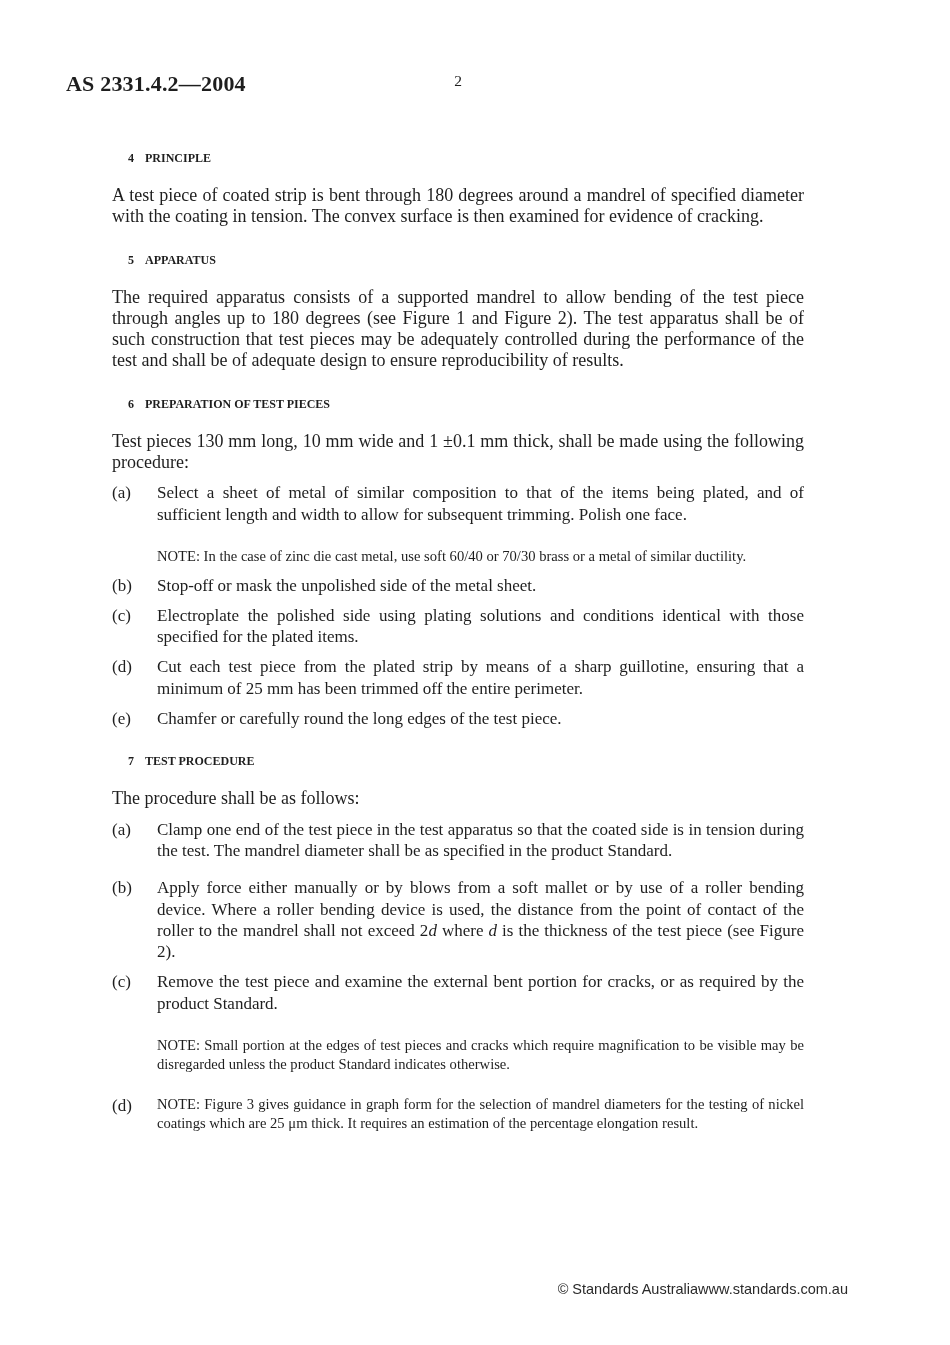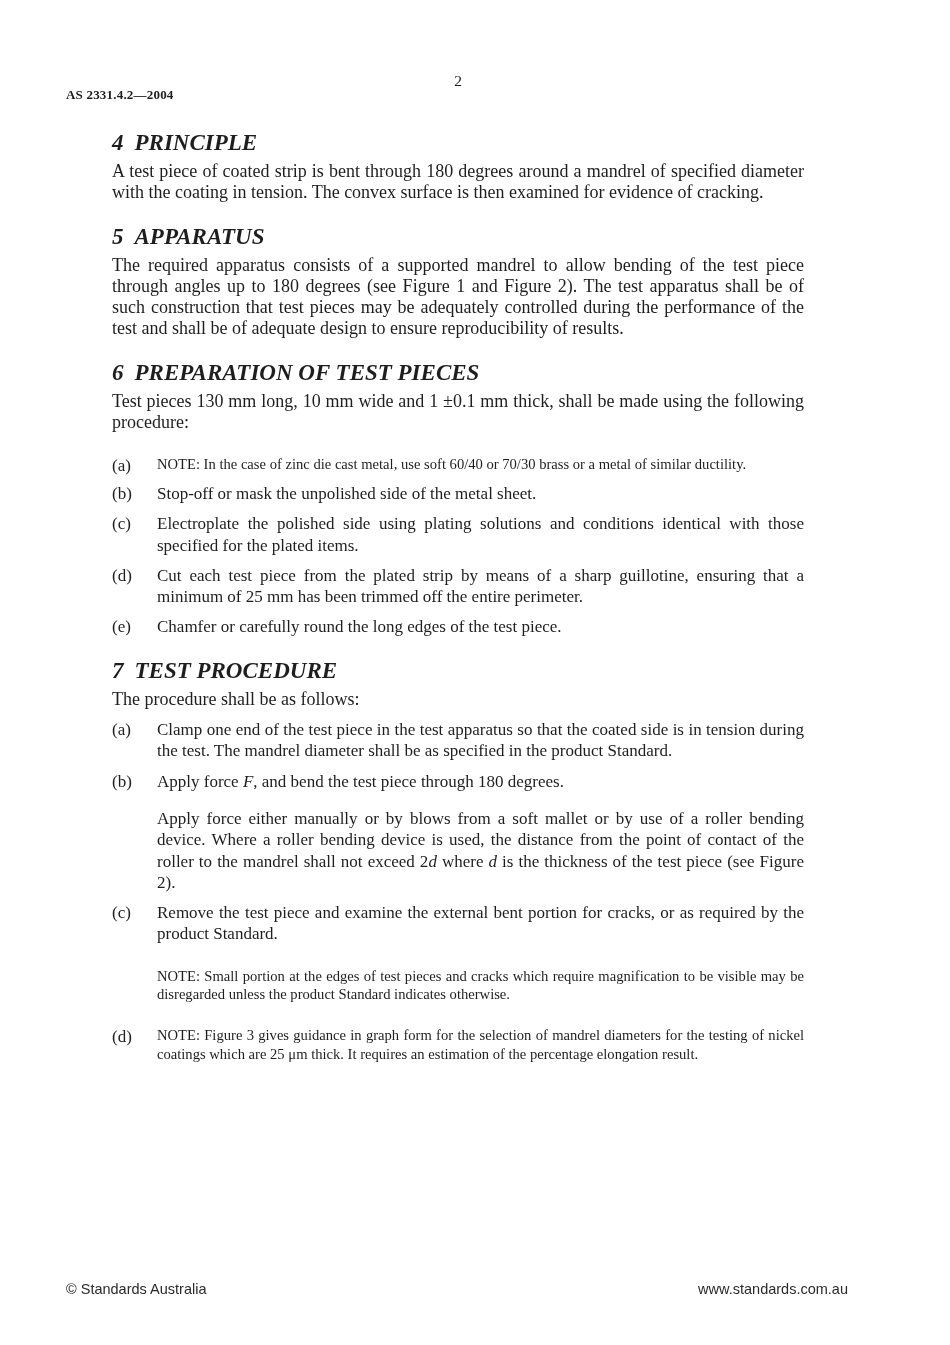--- a/index.html
+++ b/index.html
@@ -8,32 +8,32 @@
     width: 950px;
     height: 1345px;
     background: #ffffff;
     font-family: "Liberation Serif", serif;
     color: #1e1e1e;
     overflow: hidden;
   }
   
   .page-header { position: absolute; top: 71px; left: 0; width: 950px; height: 22px; }
   .doc-number {
-    position: absolute; left: 66px; top: 16px;
-    font-weight: bold; font-size: 13px; letter-spacing: 0.2px; text-align: center;
+    position: absolute; left: 66px; top: 0;
+    font-weight: bold; font-size: 22px; letter-spacing: 0.2px; text-align: center;
   }
   .page-number {
     position: absolute; left: 112px; top: 1px; width: 692px;
     text-align: center; font-size: 15.5px;
   }
   
   .content { position: absolute; top: 132px; left: 112px; width: 692px; }
   .section { margin-top: 22px; }
   .section:first-child { margin-top: 0; }
-  .section-heading { margin: 0; font-size: 23px; font-weight: bold; line-height: 21px; font-style: italic; }
+  .section-heading { margin: 16px; font-size: 12px; font-weight: bold; line-height: 21px; }
   .sec-num { display: inline-block; margin-right: 11px; }
   .para, .intro {
     margin: 8px 0 0 0;
     font-size: 18px; line-height: 21.3px;
     text-align: justify;
   }
   .list-item {
     position: relative;
     margin-top: 9px;
     padding-left: 45px;
@@ -44,21 +44,21 @@
   .item-para2 { text-align: justify; margin-top: 16px; }
   .note {
     margin-top: 22px;
     font-size: 14.6px; line-height: 18.6px;
     text-align: justify;
   }
   .var { font-style: italic; }
   
   .page-footer {
     position: absolute; top: 1281px; left: 66px; width: 782px;
-    display: flex; justify-content: space-between;
+    display: flex; justify-content: flex-end;
     font-family: "Liberation Sans", sans-serif;
     font-size: 14.5px; color: #2a2a2a;
   }
 </style>
 </head>
 <body>
 
 <div class="page">
 
   <div class="page-header">
@@ -77,20 +77,21 @@
       <h2 class="section-heading"><span class="sec-num">5</span><span class="sec-title">APPARATUS</span></h2>
       <p class="para">The required apparatus consists of a supported mandrel to allow bending of the test piece through angles up to 180 degrees (see Figure 1 and Figure 2). The test apparatus shall be of such construction that test pieces may be adequately controlled during the performance of the test and shall be of adequate design to ensure reproducibility of results.</p>
     </div>
 
     <div class="section">
       <h2 class="section-heading"><span class="sec-num">6</span><span class="sec-title">PREPARATION OF TEST PIECES</span></h2>
       <p class="intro">Test pieces 130 mm long, 10 mm wide and 1 ±0.1 mm thick, shall be made using the following procedure:</p>
 
       <div class="list-item">
         <span class="list-label">(a)</span>
+        <div class="item-text">Select a sheet of metal of similar composition to that of the items being plated, and of sufficient length and width to allow for subsequent trimming. Polish one face.</div>
         <div class="note">NOTE: In the case of zinc die cast metal, use soft 60/40 or 70/30 brass or a metal of similar ductility.</div>
       </div>
 
       <div class="list-item">
         <span class="list-label">(b)</span>
         <div class="item-text">Stop-off or mask the unpolished side of the metal sheet.</div>
       </div>
 
       <div class="list-item">
         <span class="list-label">(c)</span>
@@ -112,21 +113,20 @@
       <h2 class="section-heading"><span class="sec-num">7</span><span class="sec-title">TEST PROCEDURE</span></h2>
       <p class="intro">The procedure shall be as follows:</p>
 
       <div class="list-item">
         <span class="list-label">(a)</span>
         <div class="item-text">Clamp one end of the test piece in the test apparatus so that the coated side is in tension during the test. The mandrel diameter shall be as specified in the product Standard.</div>
       </div>
 
       <div class="list-item">
         <span class="list-label">(b)</span>
-        <div class="item-text"><span>Apply force </span><span class="var">F</span><span>, and bend the test piece through 180 degrees.</span></div>
         <div class="item-para2"><span>Apply force either manually or by blows from a soft mallet or by use of a roller bending device. Where a roller bending device is used, the distance from the point of contact of the roller to the mandrel shall not exceed 2</span><span class="var">d</span><span> where </span><span class="var">d</span><span> is the thickness of the test piece (see Figure 2).</span></div>
       </div>
 
       <div class="list-item">
         <span class="list-label">(c)</span>
         <div class="item-text">Remove the test piece and examine the external bent portion for cracks, or as required by the product Standard.</div>
         <div class="note">NOTE: Small portion at the edges of test pieces and cracks which require magnification to be visible may be disregarded unless the product Standard indicates otherwise.</div>
       </div>
 
       <div class="list-item">

